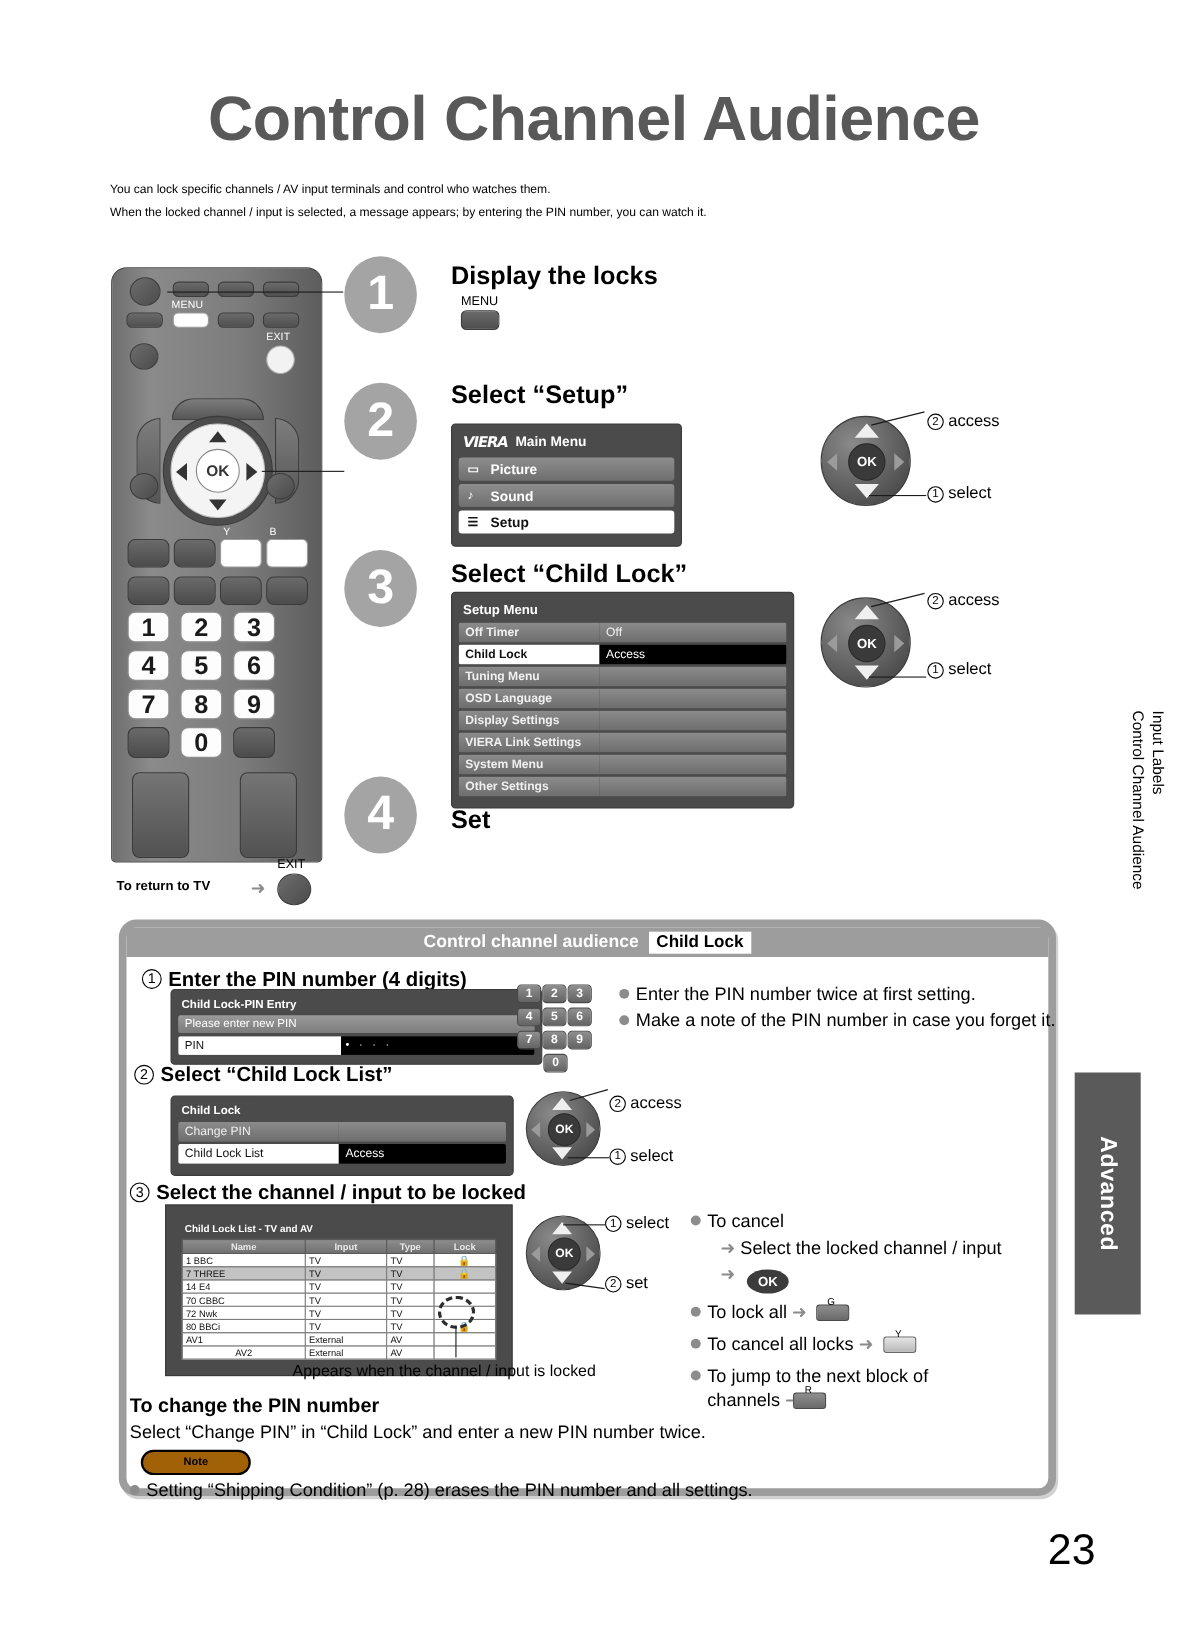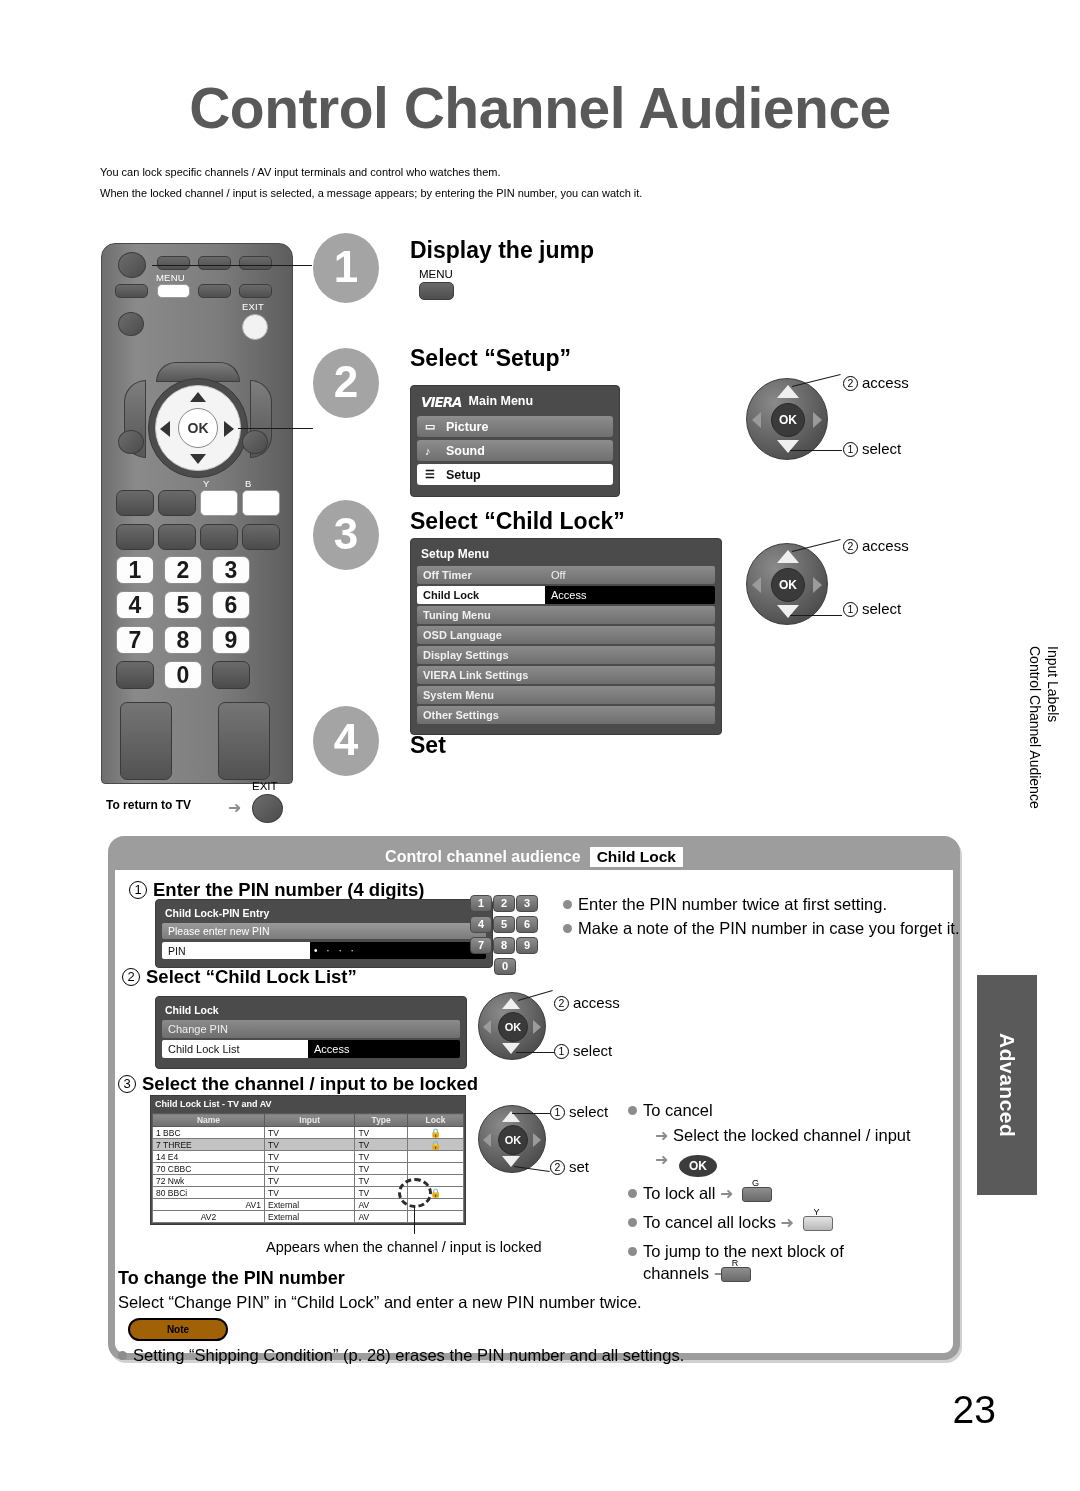--- a/index.html
+++ b/index.html
@@ -176,21 +176,21 @@
         border:1px solid #4a4a4a; border-radius:4px;
         color:#fff; font-size:11px; font-weight:bold; text-align:center; line-height:15px;}
 
   
   #closd { left:155px; top:996px; width:312px; }
   #closd .osd-title { font-size:10.5px; padding:2px 3px 4px 3px;}
   #closd .osd-label { width:146px; font-weight:normal; }
 
   
   #cltable { position:absolute; left:150px; top:1095px; width:316px;
-             background:#4b4b4b; border:1px solid #3a3a3a; padding:1px; }
+             background:#4b4b4b; border:1px solid #3a3a3a; padding:14px; }
   #cltable .t-title { color:#fff; font-size:9px; font-weight:bold; padding:2px 3px 4px 3px;}
   #cltable table { border-collapse:collapse; width:100%; }
   #cltable th { background:linear-gradient(to bottom,#8d8d8d,#707070); color:#e9e9e9;
                 font-size:8.5px; font-weight:bold; height:13px;
                 border:1px solid #5a5a5a; }
   #cltable td { background:#fff; color:#111; font-size:8.5px; height:12px;
                 border:1px solid #7a7a7a; padding:0 3px; }
   #cltable tr.alt td { background:#c3c3c3; }
   #cltable td.c-name { width:112px; text-align:left; }
   #cltable td.c-lock { width:56px; text-align:center; }
@@ -276,21 +276,21 @@
 
 <div class="leader" style="left:152px;top:265px;width:160px;"></div>
 <div class="leader" style="left:238px;top:428px;width:75px;"></div>
 
 <div style="position:absolute;left:106px;top:798px;font-size:12px;font-weight:bold;">To return to TV</div>
 <div style="position:absolute;left:228px;top:798px;font-size:16px;color:#8c8c8c;">➜</div>
 <div style="position:absolute;left:252px;top:780px;font-size:11.5px;color:#000;">EXIT</div>
 <div class="rcirc" style="left:252px;top:794px;width:31px;height:29px;"></div>
 
 <div class="stepnum" style="left:313px;top:233px;">1</div>
-<div class="stephead" style="left:410px;top:237px;">Display the jump</div>
+<div class="stephead" style="left:410px;top:237px;">Display the locks</div>
 <div style="position:absolute;left:419px;top:268px;font-size:11.5px;">MENU</div>
 <div class="rkey" style="left:419px;top:282px;width:35px;height:18px;"></div>
 
 <div class="stepnum" style="left:313px;top:348px;">2</div>
 <div class="stephead" style="left:410px;top:345px;">Select “Setup”</div>
 
 <div class="osd" id="mainmenu">
   <div class="mm-head">
     <span id="viera-logo">VIERA</span>
     <span class="mm-title">Main Menu</span>
@@ -506,21 +506,21 @@
         <td>TV</td>
         <td class="c-lock"></td>
       </tr>
       <tr>
         <td class="c-name">80  BBCi</td>
         <td>TV</td>
         <td>TV</td>
         <td class="c-lock"><span class="lockglyph">🔒</span></td>
       </tr>
       <tr>
-        <td class="c-name" style="text-align:right;">AV1</td>
+        <td class="c-name" style="text-align:left;">AV1</td>
         <td>External</td>
         <td>AV</td>
         <td class="c-lock"></td>
       </tr>
       <tr>
         <td class="c-name" style="text-align:center;">AV2</td>
         <td>External</td>
         <td>AV</td>
         <td class="c-lock"></td>
       </tr>

